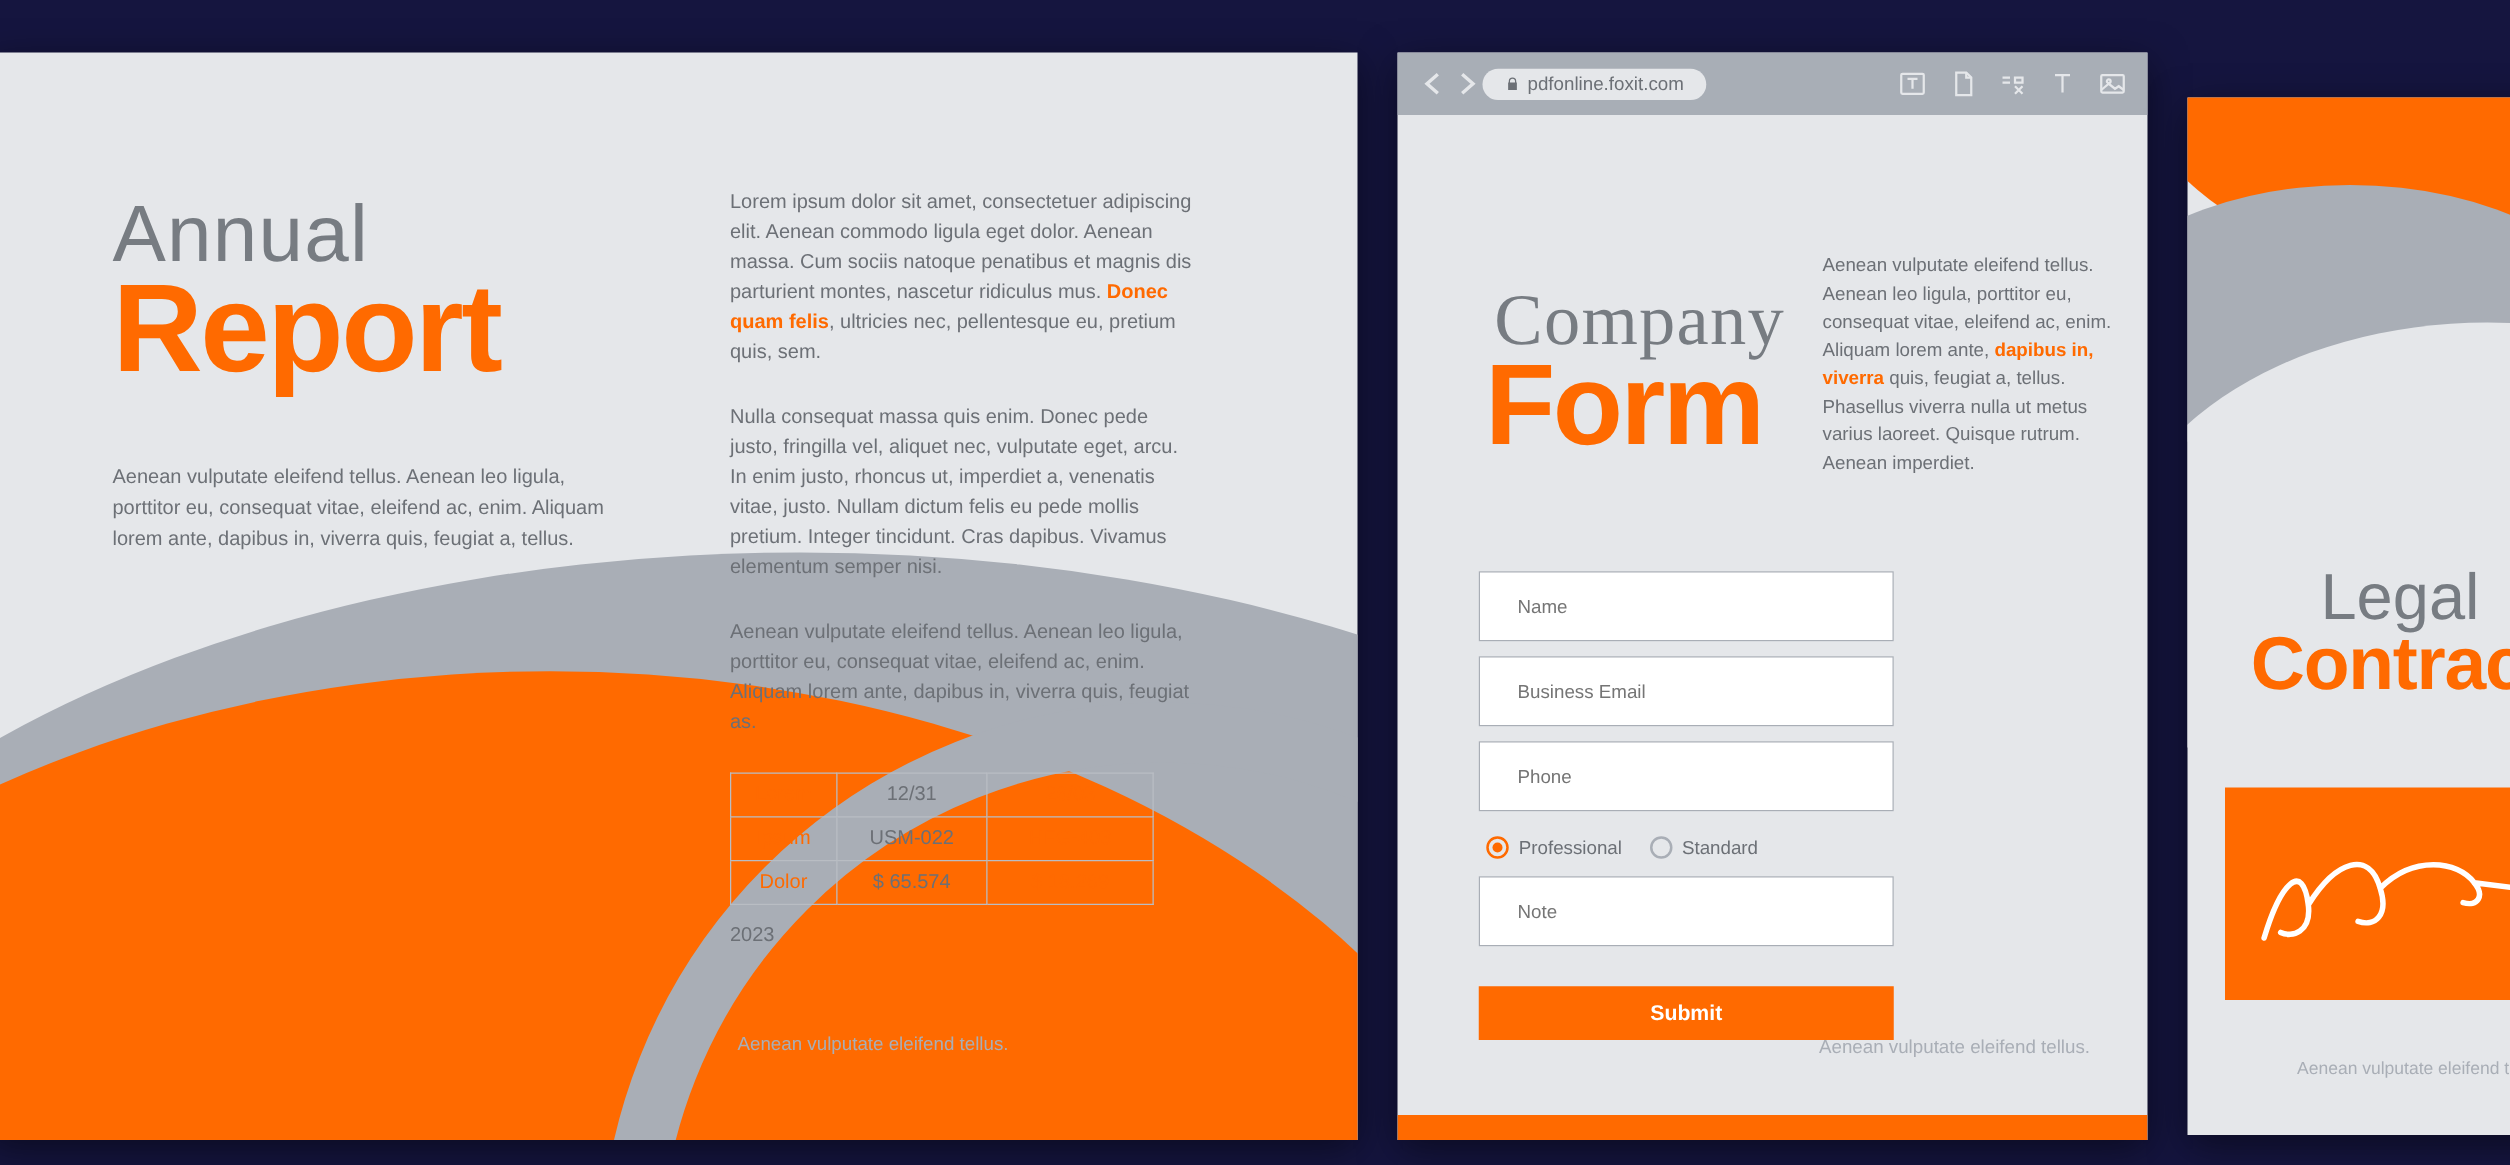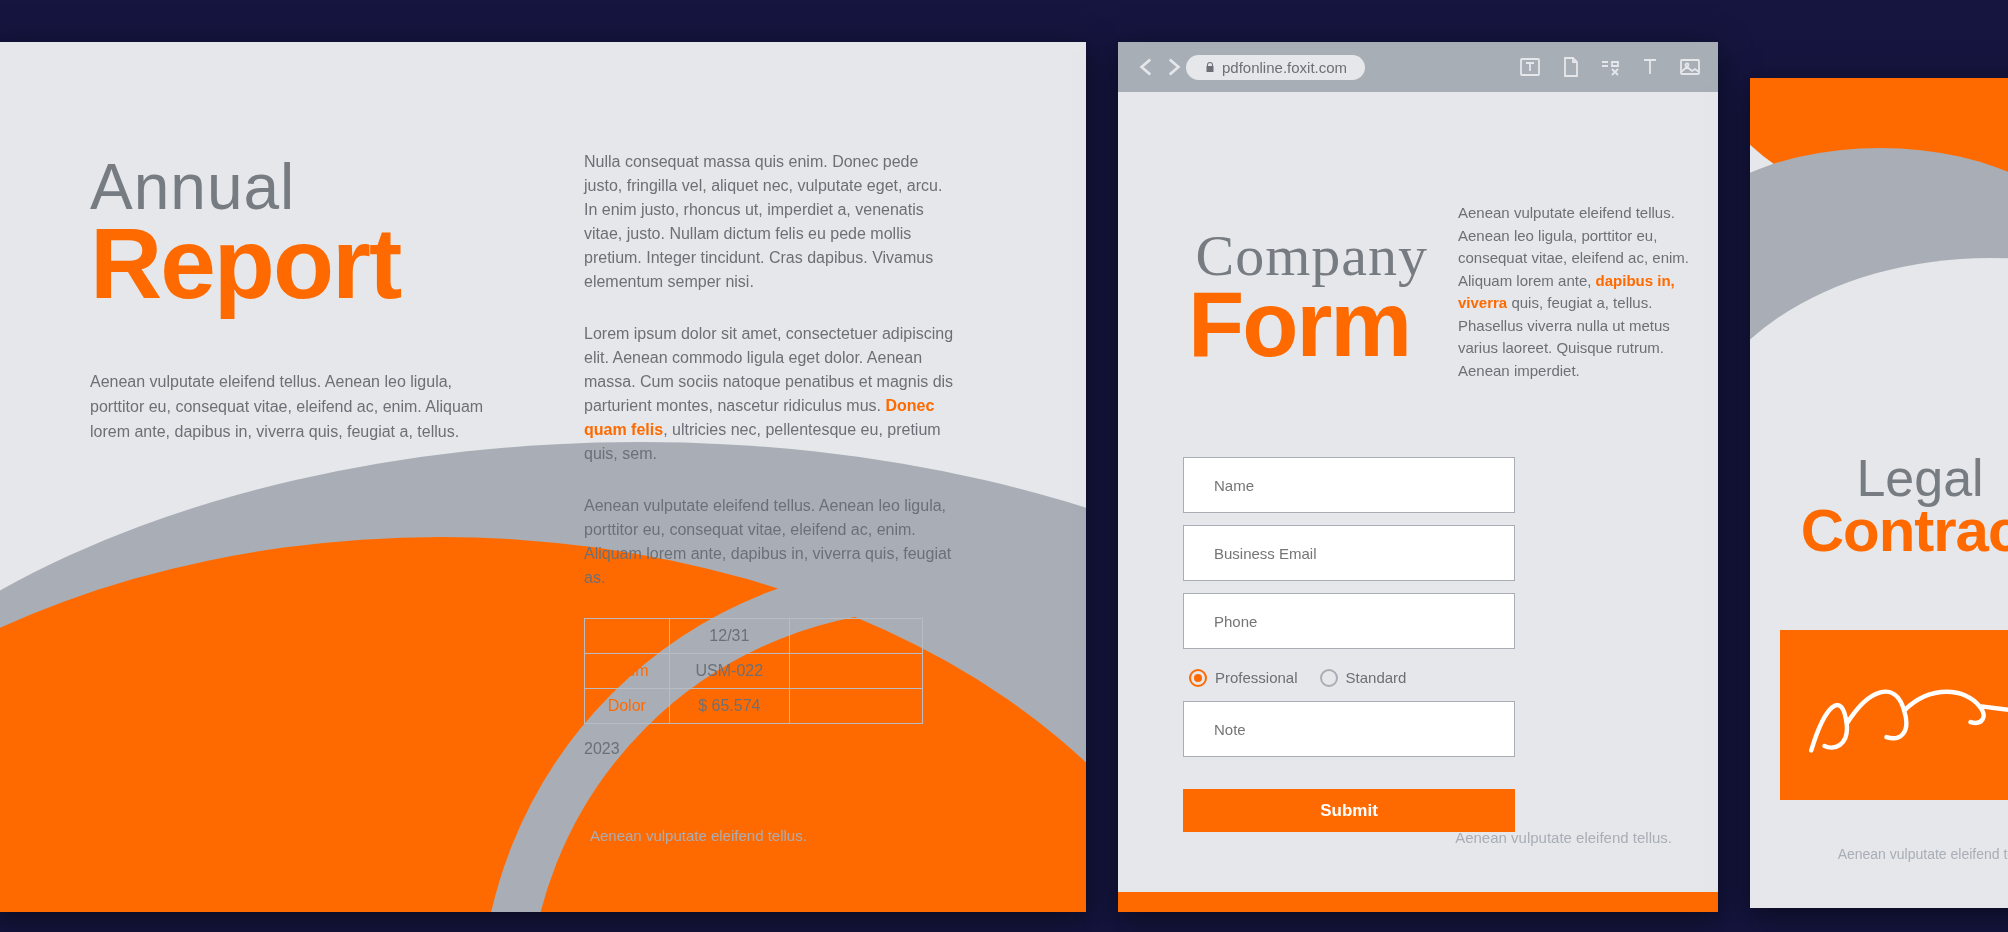--- a/index.html
+++ b/index.html
@@ -179,21 +179,21 @@
   font-family:"Arial Narrow",Arial,sans-serif;
   font-stretch:condensed;
   color:#6c7076;
   margin-bottom:12px;
 }
 .card2 .radios {
   display:flex; gap:22px; align-items:center;
   margin:8px 0 14px 6px;
 }
 .card2 .radio {
-  display:flex; gap:8px;
+  display:flex; align-items:center; gap:8px;
   font-size:15px; color:#6c7076;
   font-family:"Arial Narrow",Arial,sans-serif;
   font-stretch:condensed;
 }
 .card2 .radio .dot {
   width:18px; height:18px; border:2px solid #ff6a00; border-radius:50%;
   display:flex; align-items:center; justify-content:center;
 }
 .card2 .radio .dot.filled::after {
   content:""; width:8px; height:8px; background:#ff6a00; border-radius:50%;
@@ -277,24 +277,24 @@
     <div class="gray-arc"></div>
   </div>
 
   <div class="left-col">
     <div class="title1">Annual</div>
     <div class="title2">Report</div>
     <div class="intro">Aenean vulputate eleifend tellus. Aenean leo ligula, porttitor eu, consequat vitae, eleifend ac, enim. Aliquam lorem ante, dapibus in, viverra quis, feugiat a, tellus.</div>
   </div>
 
   <div class="right-col">
-    <div class="para">Nulla consequat massa quis enim. Donec pede justo, fringilla vel, aliquet nec, vulputate eget, arcu. In enim justo, rhoncus ut, imperdiet a, venenatis vitae, justo. Nullam dictum felis eu pede mollis pretium. Integer tincidunt. Cras dapibus. Vivamus elementum semper nisi.</div>
     <div class="para">
       <span>Lorem ipsum dolor sit amet, consectetuer adipiscing elit. Aenean commodo ligula eget dolor. Aenean massa. Cum sociis natoque penatibus et magnis dis parturient montes, nascetur ridiculus mus. </span><span class="hl">Donec quam felis</span><span>, ultricies nec, pellentesque eu, pretium quis, sem.</span>
     </div>
+    <div class="para">Nulla consequat massa quis enim. Donec pede justo, fringilla vel, aliquet nec, vulputate eget, arcu. In enim justo, rhoncus ut, imperdiet a, venenatis vitae, justo. Nullam dictum felis eu pede mollis pretium. Integer tincidunt. Cras dapibus. Vivamus elementum semper nisi.</div>
     <div class="para">Aenean vulputate eleifend tellus. Aenean leo ligula, porttitor eu, consequat vitae, eleifend ac, enim. Aliquam lorem ante, dapibus in, viverra quis, feugiat as.</div>
 
     <table>
       <tbody>
           <tr>
         <td>Lorem</td>
             <td>12/31</td>
             <td>26/03</td>
       </tr>
       <tr>

